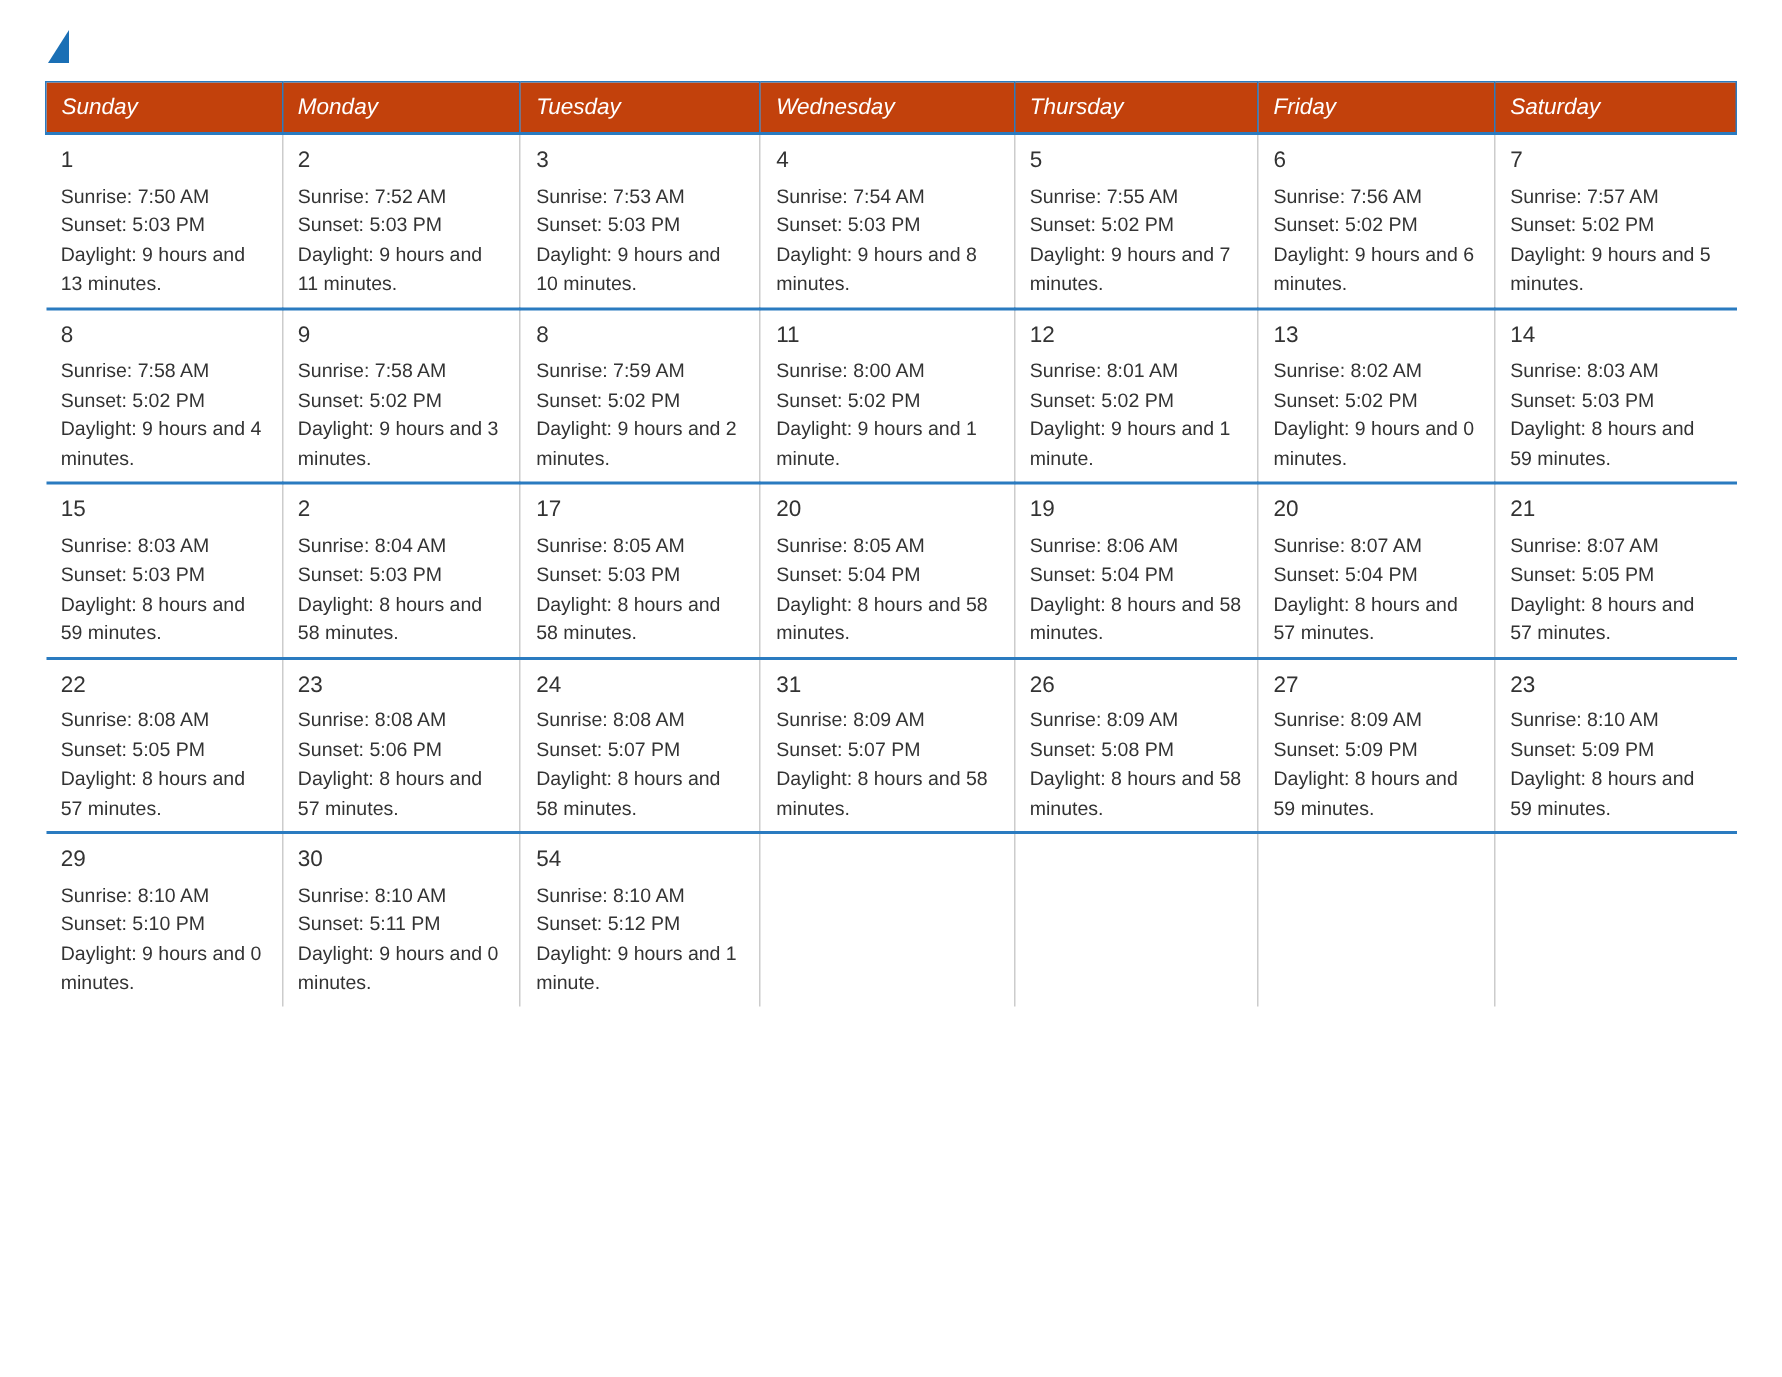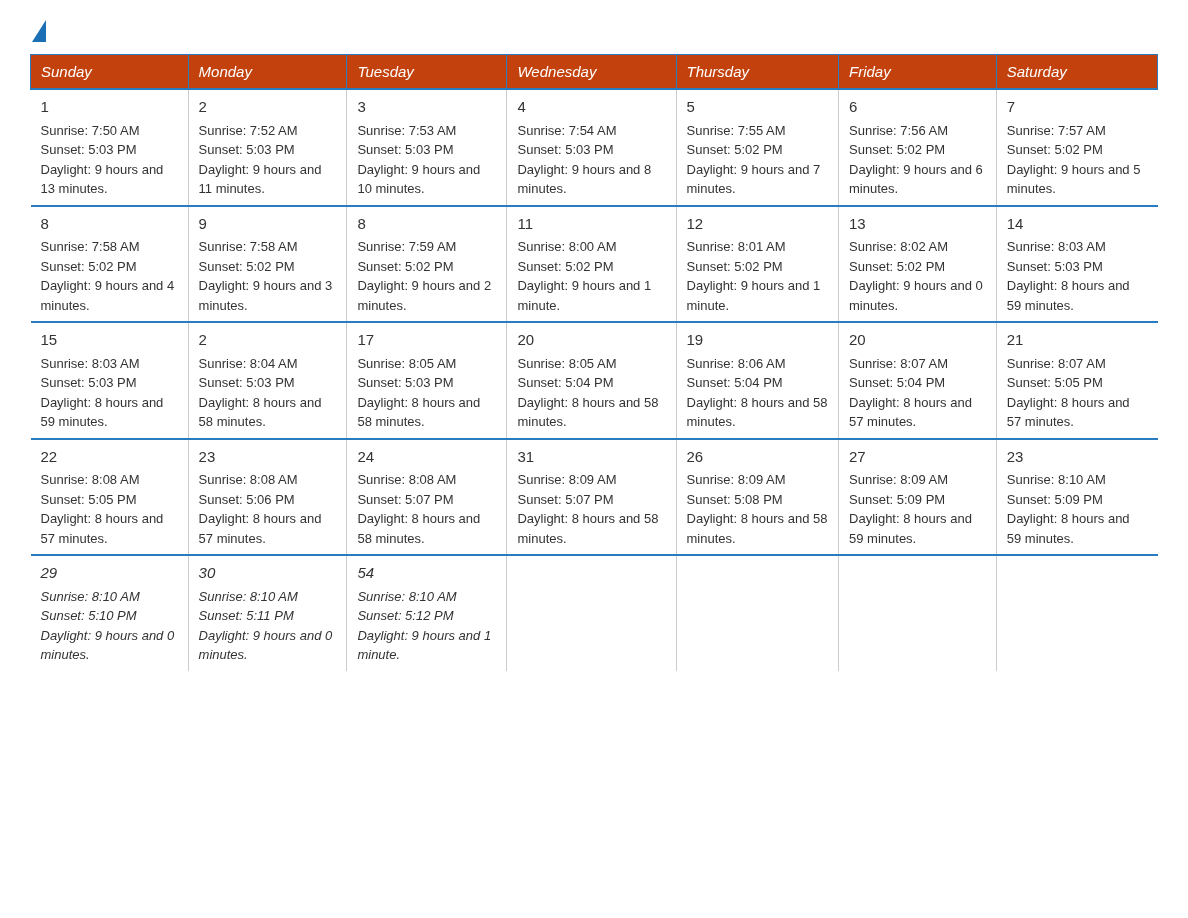--- a/index.html
+++ b/index.html
@@ -95,21 +95,20 @@
       margin-bottom: 2px;
     }
     tbody tr td:first-child {
       border-left: none;
     }
     tbody tr td:last-child {
       border-right: none;
     }
     tbody tr:last-child td {
       border-bottom: none;
-      font-style: italic;
     }
     .empty-cell {
       background: #fff;
     }
   </style>
 </head>
 <body>
 
 <div class="header">
   <div class="logo">

